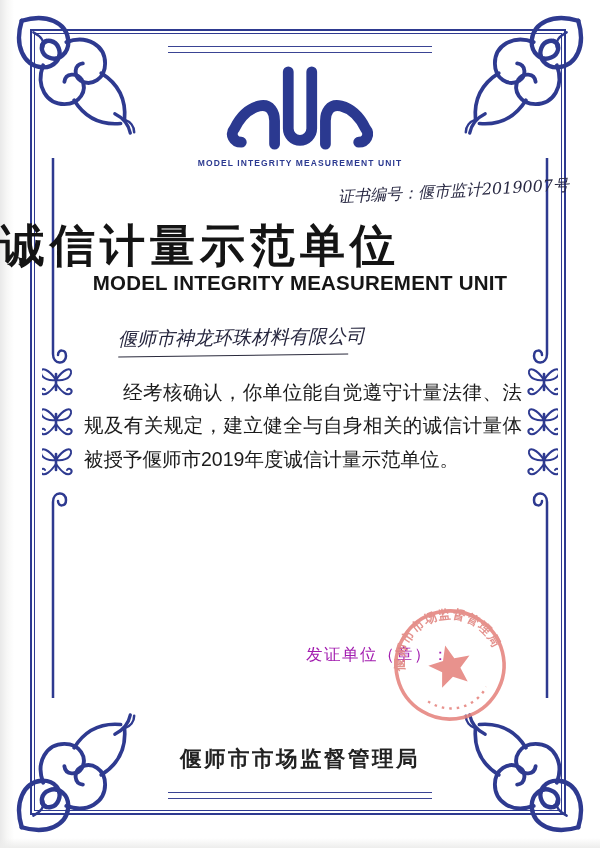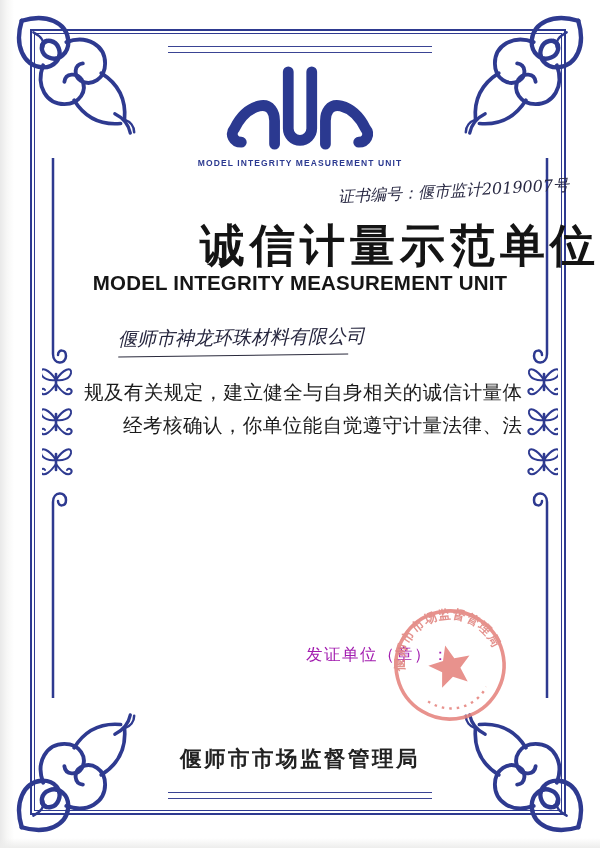--- a/index.html
+++ b/index.html
@@ -39,23 +39,23 @@
     margin-top:2px; font-size:8.5px; font-weight:bold; letter-spacing:1.1px;
     color:#2b3990;
   }
   .cert-no{
     position:absolute; left:338px; top:182px; width:200px;
     font-family:"DejaVu Serif", serif; font-style:italic;
     font-size:16px; color:#2a2a44; transform:rotate(-3deg);
     white-space:nowrap;
   }
   .title-zh{
-    position:absolute; left:0; top:216px; width:600px; text-align:right;
+    position:absolute; left:0; top:216px; width:600px; text-align:left;
     font-family:Liberation Sans, sans-serif; font-weight:bold;
-    font-size:45px; letter-spacing:5px; color:#141414;padding-left:15px;
+    font-size:45px; letter-spacing:5px; color:#141414;
   }
   .title-en{
     position:absolute; left:0; top:271px; width:600px; text-align:center;
     font-weight:bold; font-size:20.5px; letter-spacing:0.2px; color:#161616;
   }
   .company{
     position:absolute; left:118px; top:322px; width:230px; height:34px;
     border-bottom:1.6px solid #2a2a3c;
     font-family:"DejaVu Serif", serif; font-style:italic;
     font-size:19px; color:#26263e; transform:rotate(-0.8deg);
@@ -153,22 +153,23 @@
 </div>
 
 <div class="cert-no">证书编号：偃市监计2019007号</div>
 
 <div class="title-zh">诚信计量示范单位</div>
 <div class="title-en">MODEL INTEGRITY MEASUREMENT UNIT</div>
 
 <div class="company">偃师市神龙环珠材料有限公司</div>
 
 <div class="body-text">
+    <div class="bline first">经考核确认，你单位能自觉遵守计量法律、法</div>
     <div class="bline">规及有关规定，建立健全与自身相关的诚信计量体</div>
-    <div class="bline first">经考核确认，你单位能自觉遵守计量法律、法</div>
+    <div class="bline last">被授予偃师市2019年度诚信计量示范单位。</div>
   </div>
 
 <div class="issuer-label">发证单位（章）：</div>
 
 <svg class="seal" viewBox="0 0 156 156">
   <g transform="rotate(-14 78 78)">
     <circle cx="78" cy="78" r="54" fill="none" stroke="#e5837e" stroke-width="3.6"></circle>
     <path id="sealArc" d="M 36,96 A 46,46 0 1 1 120,96" fill="none"></path>
     <text font-size="12.5" fill="#e0827d" font-weight="bold" letter-spacing="1">
       <textPath href="#sealArc" startOffset="50%" text-anchor="middle" id="seal-textpath">偃师市市场监督管理局</textPath>

